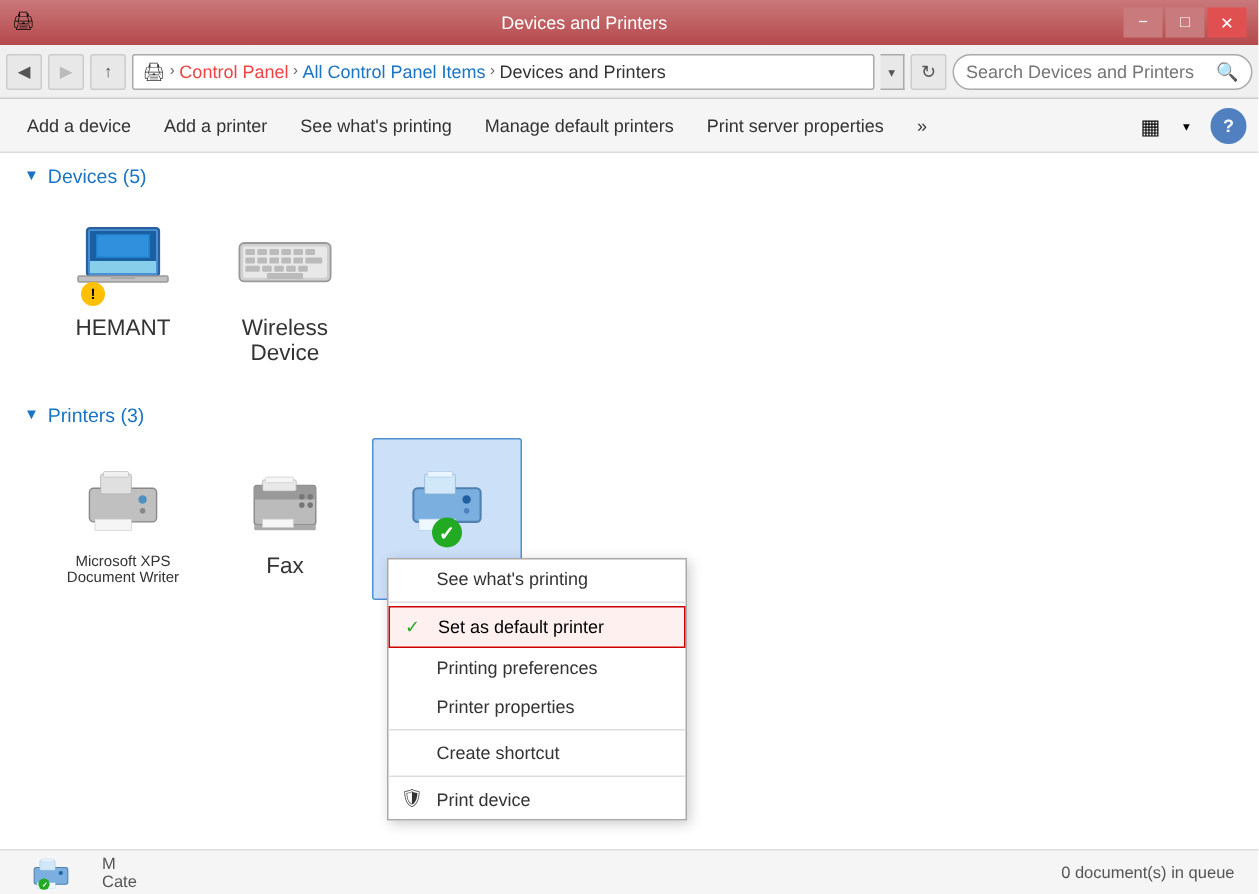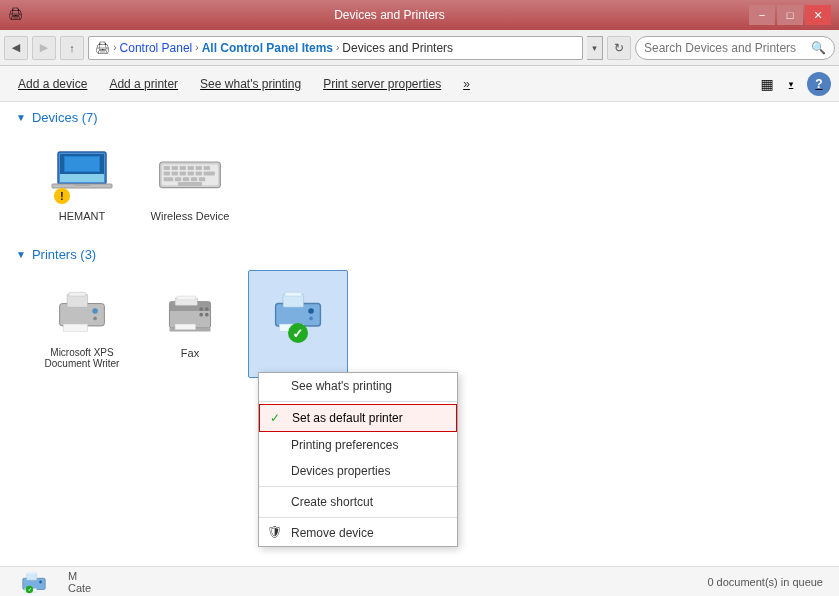--- a/index.html
+++ b/index.html
@@ -56,21 +56,20 @@
 
     
     .toolbar {
       background: #f5f5f5;
       height: 36px;
       display: flex;
       align-items: center;
       padding: 0 8px;
       border-bottom: 1px solid #ddd;
       gap: 2px;
-      text-decoration: underline;
     }
     .toolbar-btn {
       height: 28px; padding: 0 10px; background: transparent; border: none;
       cursor: pointer; font-size: 12px; color: #333; display: flex; align-items: center;
       gap: 4px; border-radius: 2px; white-space: nowrap;
     }
     .view-btn { width: 28px; height: 28px; background: transparent; border: 1px solid transparent; cursor: pointer; display: flex; align-items: center; justify-content: center; font-size: 14px; }
     .help-btn { width: 24px; height: 24px; border-radius: 50%; background: #5080c0; color: #fff; border: none; cursor: pointer; font-size: 12px; font-weight: bold; display: flex; align-items: center; justify-content: center; }
 
     
@@ -100,21 +99,21 @@
       gap: 8px;
       margin-bottom: 16px;
       margin-left: 16px;
     }
     .device-item {
       width: 100px; display: flex; flex-direction: column; align-items: center;
       padding: 8px; cursor: pointer; border: 1px solid transparent; border-radius: 2px;
     }
     .device-item.selected { background: #cce0f8; border-color: #5090d0; }
     .device-icon { width: 64px; height: 64px; position: relative; display: flex; align-items: center; justify-content: center; }
-    .device-label { font-size: 11px; text-align: center; color: #333; margin-top: 4px; }
+    .device-label { font-size: 15px; text-align: center; color: #333; margin-top: 4px; }
 
     
     .warning-badge {
       position: absolute; bottom: 2px; left: 4px;
       width: 16px; height: 16px; background: #ffc000; border-radius: 50%;
       display: flex; align-items: center; justify-content: center;
       font-size: 10px; font-weight: bold; color: #000;
     }
 
     
@@ -193,52 +192,53 @@
   </div>
 </div>
 
 <div class="address-bar">
   <button class="nav-btn">◀</button>
   <button class="nav-btn disabled">▶</button>
   <button class="nav-btn">↑</button>
   <div class="address-path">
     <span>🖨</span>
     <span class="path-sep">›</span>
-    <span style="cursor:pointer;color:#1d4ed8;">Control Panel</span>
+    <span style="cursor:pointer;color:#ef4444;">Control Panel</span>
     <span class="path-sep">›</span>
-    <span style="cursor:pointer;color:#1a73c4;font-weight:bold;">All Control Panel Items</span>
+    <span style="cursor:pointer;color:#1a73c4;">All Control Panel Items</span>
     <span class="path-sep">›</span>
     <span style="color:#333;">Devices and Printers</span>
   </div>
   <div class="path-arrow">▾</div>
   <button class="refresh-btn">↻</button>
   <div class="search-box">
     <input type="text" placeholder="Search Devices and Printers" style="">
     <span style="color:#888;">🔍</span>
   </div>
 </div>
 
 <div class="toolbar">
   <button class="toolbar-btn">Add a device</button>
   <button class="toolbar-btn">Add a printer</button>
   <button class="toolbar-btn">See what's printing</button>
+  <button class="toolbar-btn">Manage default printers</button>
   <button class="toolbar-btn">Print server properties</button>
   <button class="toolbar-btn">»</button>
   <div style="flex:1;"></div>
   <button class="view-btn">▦</button>
   <button class="view-btn" style="width:16px;font-size:9px;">▾</button>
   <div style="width:4px;"></div>
   <button class="help-btn">?</button>
 </div>
 
 <div class="main-content">
 
   <div class="section-header">
     <span class="section-arrow">▼</span>
-    <span class="section-title">Devices (7)</span>
+    <span class="section-title">Devices (5)</span>
   </div>
 
   <div class="device-grid">
 
     <div class="device-item">
       <div class="device-icon">
         <svg class="laptop-svg" viewBox="0 0 64 56">
           <rect x="8" y="6" width="48" height="32" rx="2" fill="#4a90d9" stroke="#2a60a0" stroke-width="1.5"></rect>
           <rect x="10" y="8" width="44" height="28" fill="#87ceeb"></rect>
           <rect x="10" y="8" width="44" height="20" fill="#1a5fa0"></rect>
@@ -357,30 +357,30 @@
     </div>
     <div class="ctx-separator"></div>
     <div class="ctx-item highlighted">
       <span class="ctx-check">✓</span>
       <span>Set as default printer</span>
     </div>
     <div class="ctx-item">
       <span>Printing preferences</span>
     </div>
     <div class="ctx-item">
-      <span>Devices properties</span>
+      <span>Printer properties</span>
     </div>
     <div class="ctx-separator"></div>
     <div class="ctx-item">
       <span>Create shortcut</span>
     </div>
     <div class="ctx-separator"></div>
     <div class="ctx-item">
       <span class="ctx-icon shield-icon">🛡</span>
-      <span>Remove device</span>
+      <span>Print device</span>
     </div>
 
   </div>
 
 </div>
 
 <div class="status-bar">
   <svg width="36" height="28" viewBox="0 0 60 60">
     <rect x="6" y="22" width="48" height="24" rx="3" fill="#7aafdf" stroke="#5080b0" stroke-width="1.5"></rect>
     <rect x="14" y="12" width="22" height="14" rx="1" fill="#d0e8f8" stroke="#90b0d0" stroke-width="0.5"></rect>

